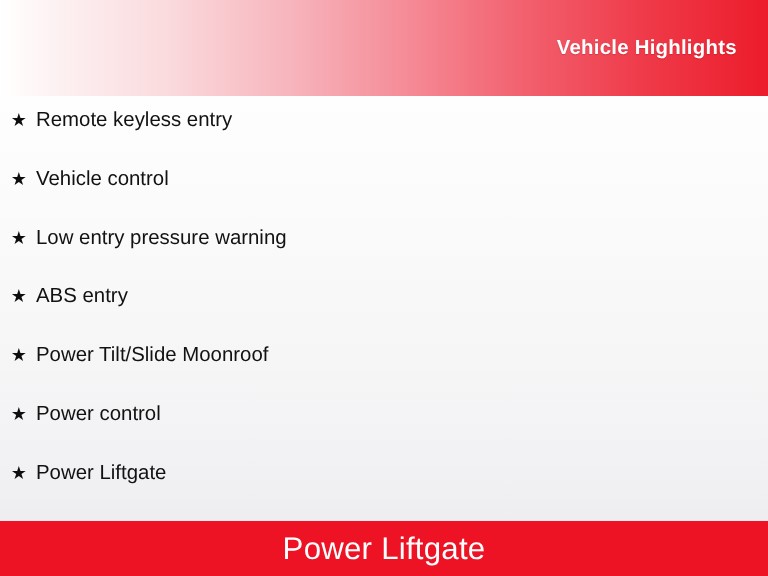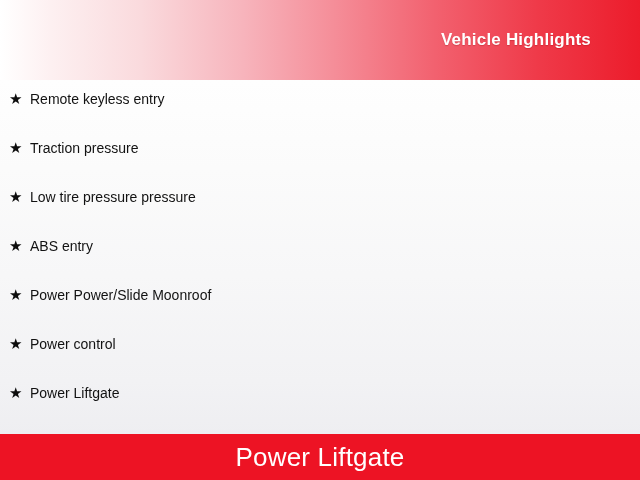--- a/index.html
+++ b/index.html
@@ -39,21 +39,21 @@
         #ec1c2b 100%);
     display: flex;
     align-items: center;
     justify-content: flex-end;
   }
   .header-title {
     color: #ffffff;
     font-size: 17px;
     font-weight: bold;
     letter-spacing: 0.2px;
-    padding-right: 49px;
+    padding-right: 26px;
     white-space: nowrap;
     text-shadow: 0 1px 1px rgba(120,0,10,0.25);
   }
 
   
   .body {
     position: relative;
     flex: 1 1 auto;
     background: linear-gradient(to bottom, #fefefe 0%, #fbfbfb 25%, #f7f7f8 55%, #f2f2f4 85%, #eeeef1 100%);
     padding: 11px 0 0 0;
@@ -75,21 +75,21 @@
     flex: 0 0 auto;
     width: 21px;
     color: #0d0d0d;
     font-size: 15px;
     line-height: 1;
     text-align: left;
   }
   .highlight-label {
     flex: 1 1 auto;
     color: #121212;
-    font-size: 14px;
+    font-size: 17px;
     line-height: 1;
     white-space: nowrap;
   }
 
   
   .footer {
     flex: 0 0 46px;
     height: 46px;
     background: #ed1324;
     display: flex;
@@ -116,36 +116,36 @@
   <div class="body">
     <ul class="highlight-list">
 
       <li class="highlight-item">
         <span class="bullet-star">★</span>
         <span class="highlight-label">Remote keyless entry</span>
       </li>
 
       <li class="highlight-item">
         <span class="bullet-star">★</span>
-        <span class="highlight-label">Traction pressure</span>
+        <span class="highlight-label">Vehicle control</span>
       </li>
 
       <li class="highlight-item">
         <span class="bullet-star">★</span>
-        <span class="highlight-label">Low tire pressure pressure</span>
+        <span class="highlight-label">Low entry pressure warning</span>
       </li>
 
       <li class="highlight-item">
         <span class="bullet-star">★</span>
         <span class="highlight-label">ABS entry</span>
       </li>
 
       <li class="highlight-item">
         <span class="bullet-star">★</span>
-        <span class="highlight-label">Power Power/Slide Moonroof</span>
+        <span class="highlight-label">Power Tilt/Slide Moonroof</span>
       </li>
 
       <li class="highlight-item">
         <span class="bullet-star">★</span>
         <span class="highlight-label">Power control</span>
       </li>
 
       <li class="highlight-item">
         <span class="bullet-star">★</span>
         <span class="highlight-label">Power Liftgate</span>

